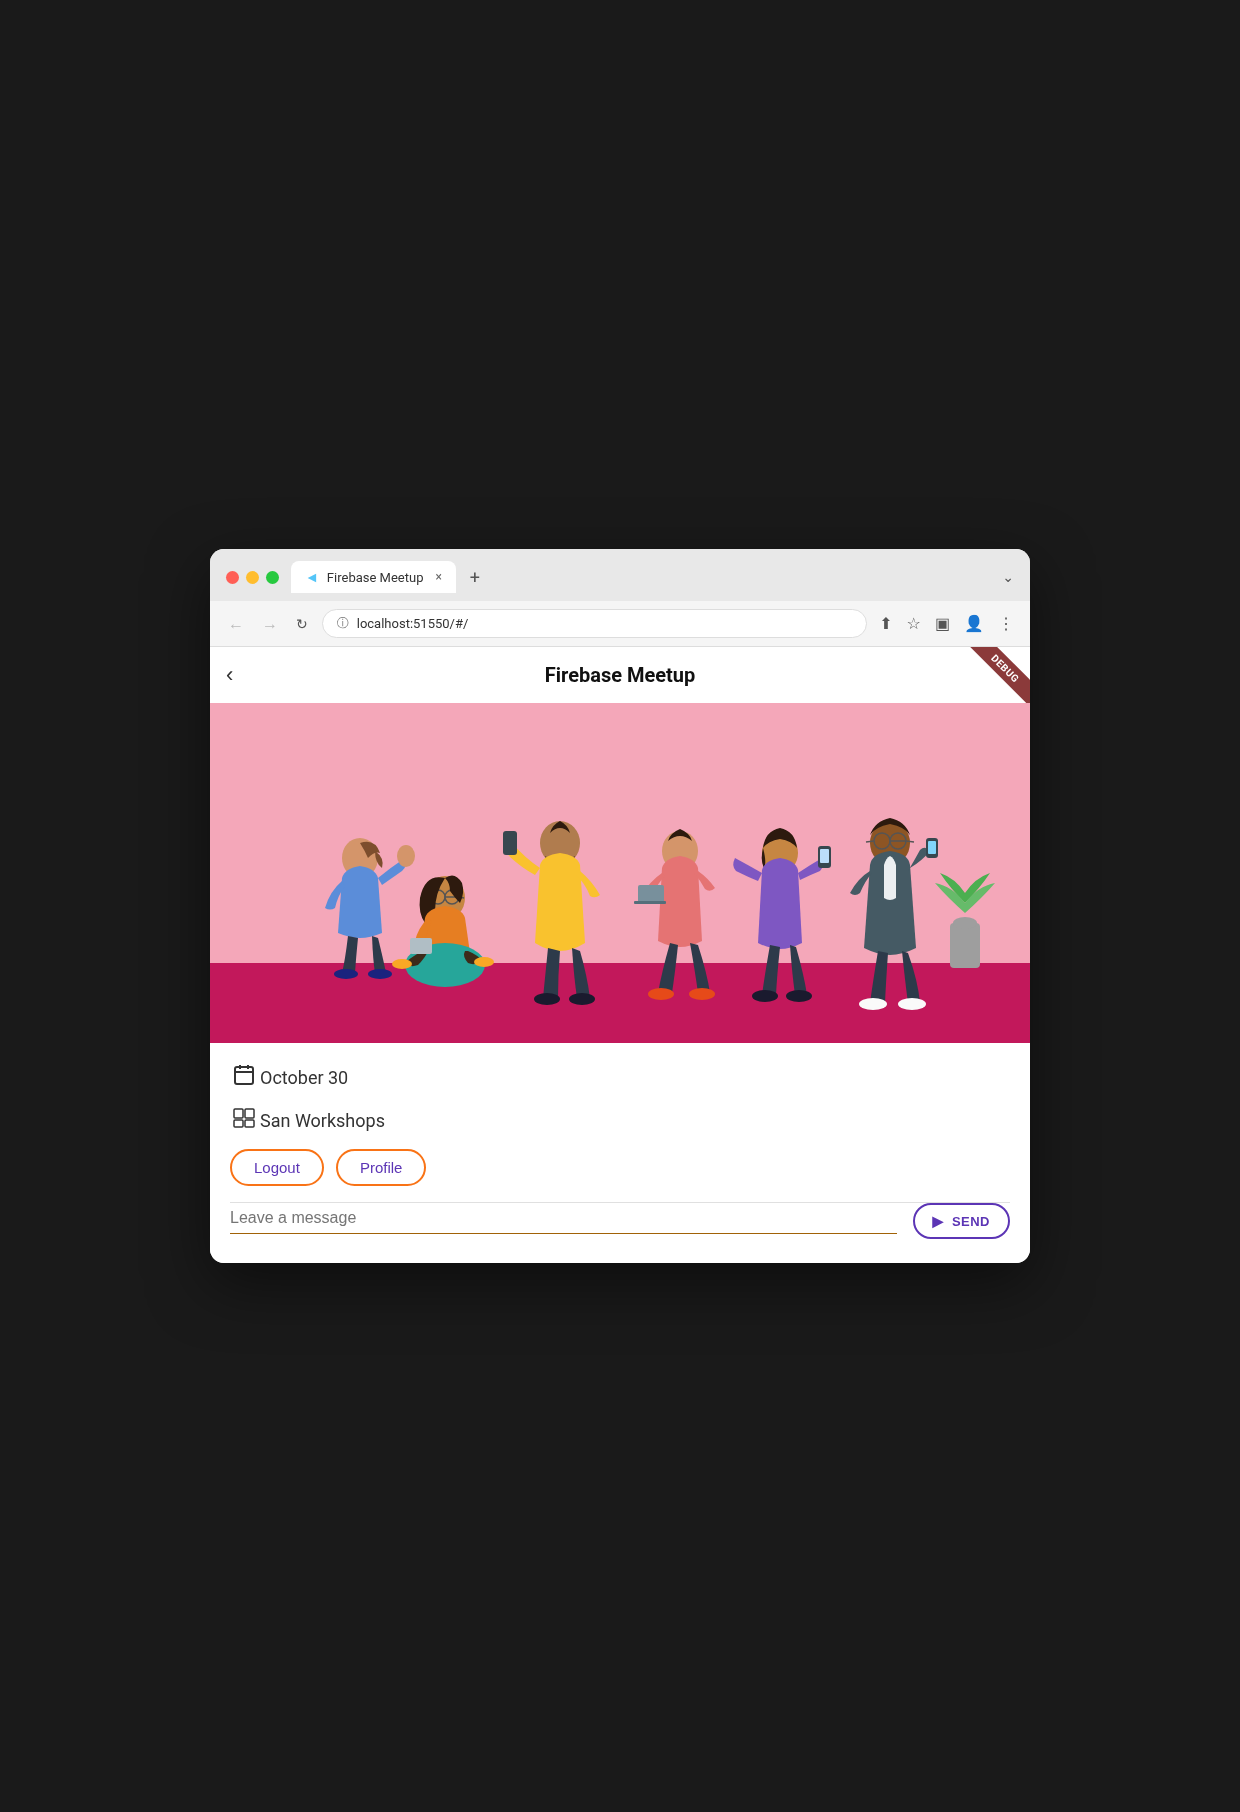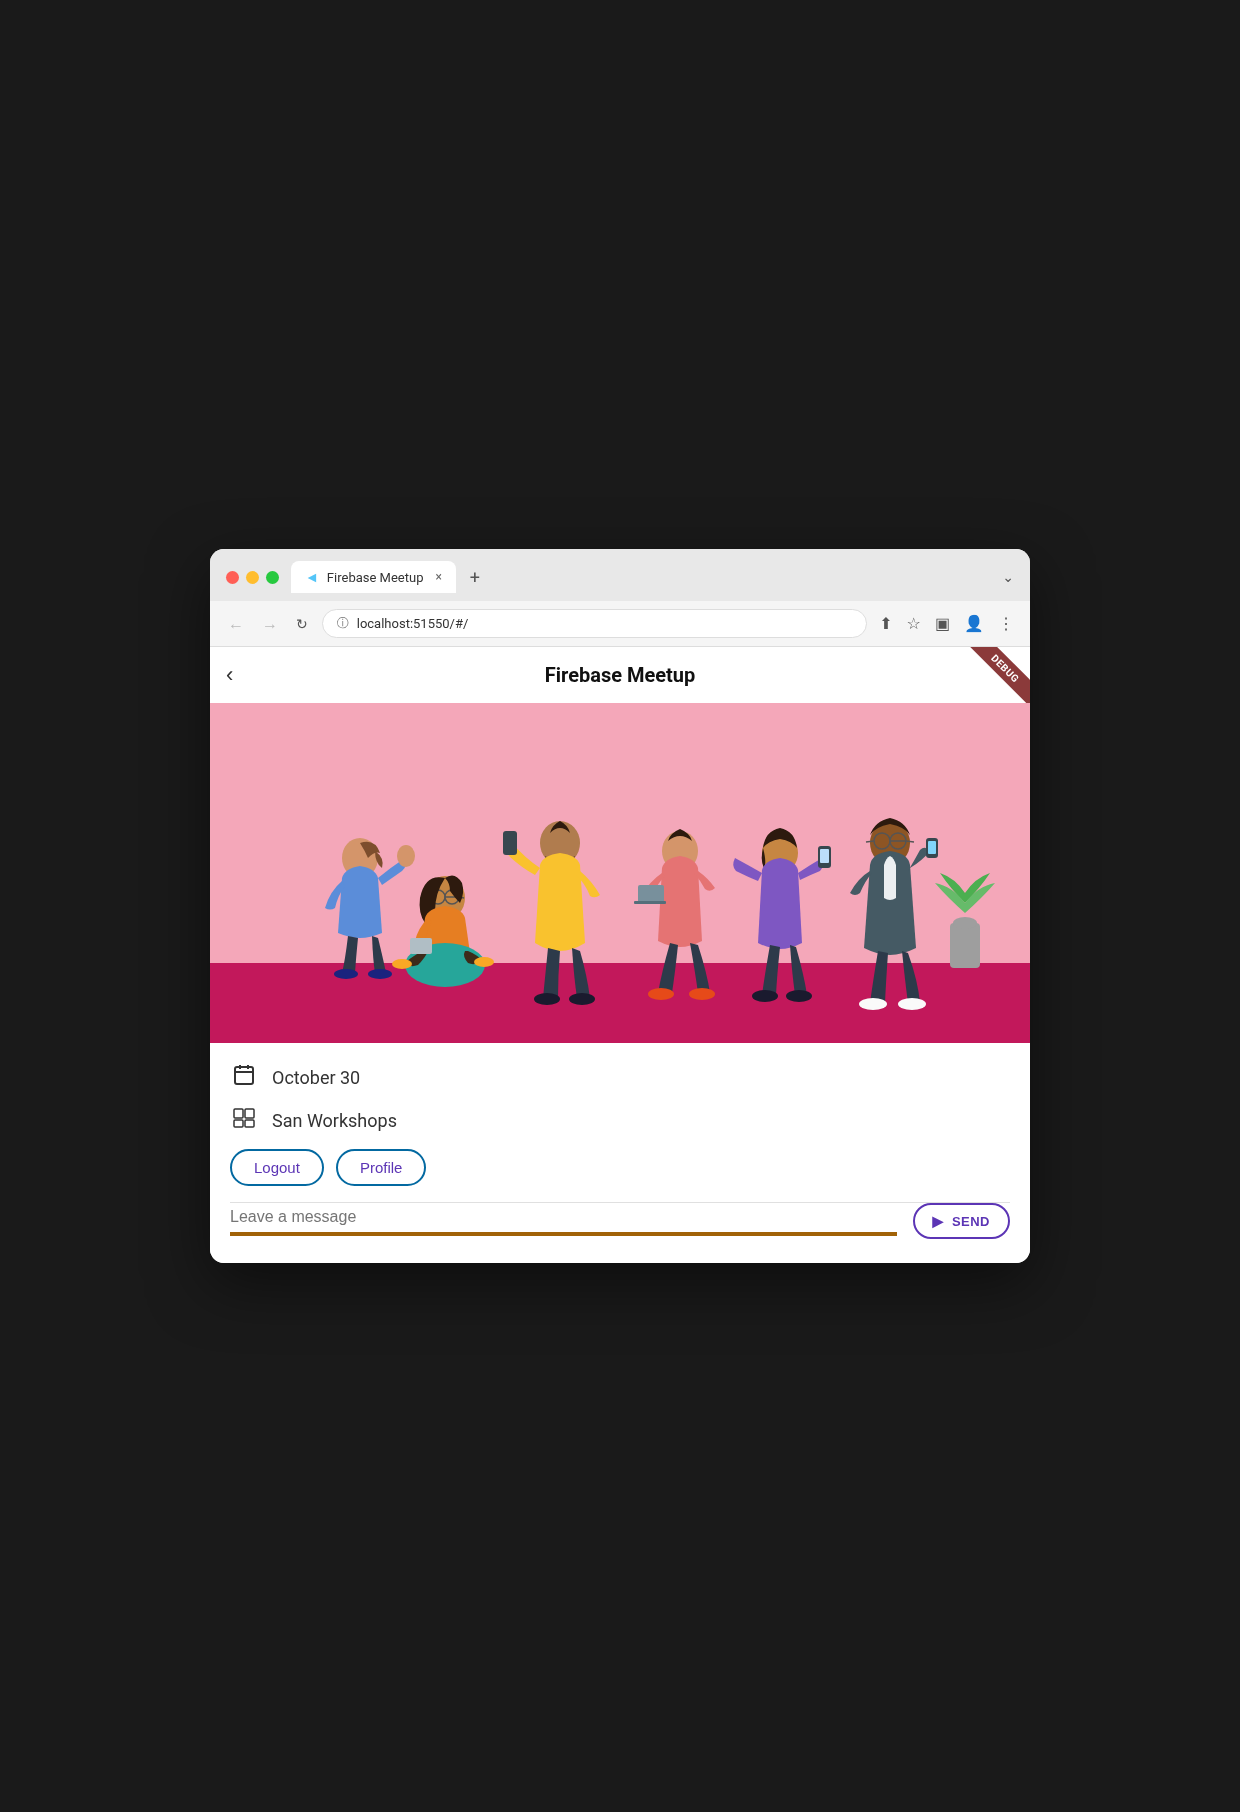--- a/index.html
+++ b/index.html
@@ -218,21 +218,21 @@
     }
 
     
     .event-info {
       padding: 20px 20px 0;
     }
 
     .info-row {
       display: flex;
       align-items: center;
-      gap: 14px;
+      gap: 2px;
       margin-bottom: 14px;
     }
 
     .info-icon {
       font-size: 22px;
       color: #333;
       width: 28px;
       text-align: center;
     }
 
@@ -241,21 +241,21 @@
       color: #333;
     }
 
     .action-buttons {
       display: flex;
       gap: 12px;
       padding: 0 20px 16px;
     }
 
     .outline-btn {
-      border: 2px solid #0369a1;
+      border: 2px solid #f97316;
       background: transparent;
       color: #5c35b5;
       border-radius: 20px;
       padding: 8px 22px;
       font-size: 15px;
       font-weight: 500;
       cursor: pointer;
     }
 
     .divider {
@@ -292,21 +292,21 @@
     
     .message-row {
       display: flex;
       align-items: center;
       padding: 0 20px 24px;
       gap: 16px;
     }
 
     .message-input-wrap {
       flex: 1;
-      border-bottom: 4px solid #a16207;
+      border-bottom: 1px solid #a16207;
       padding-bottom: 6px;
     }
 
     .message-input {
       border: none;
       outline: none;
       width: 100%;
       font-size: 16px;
       color: #999;
       background: transparent;

